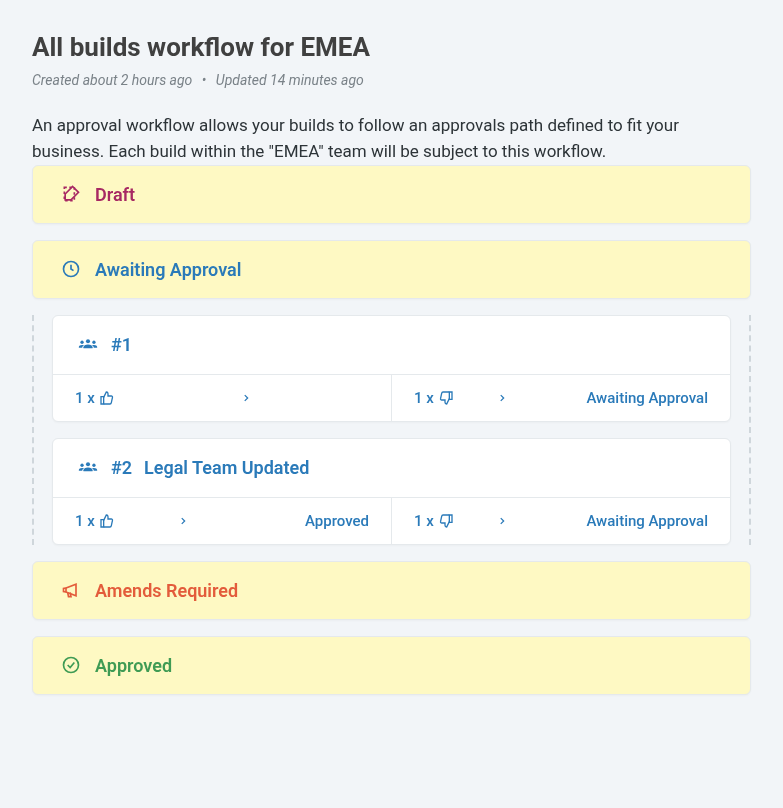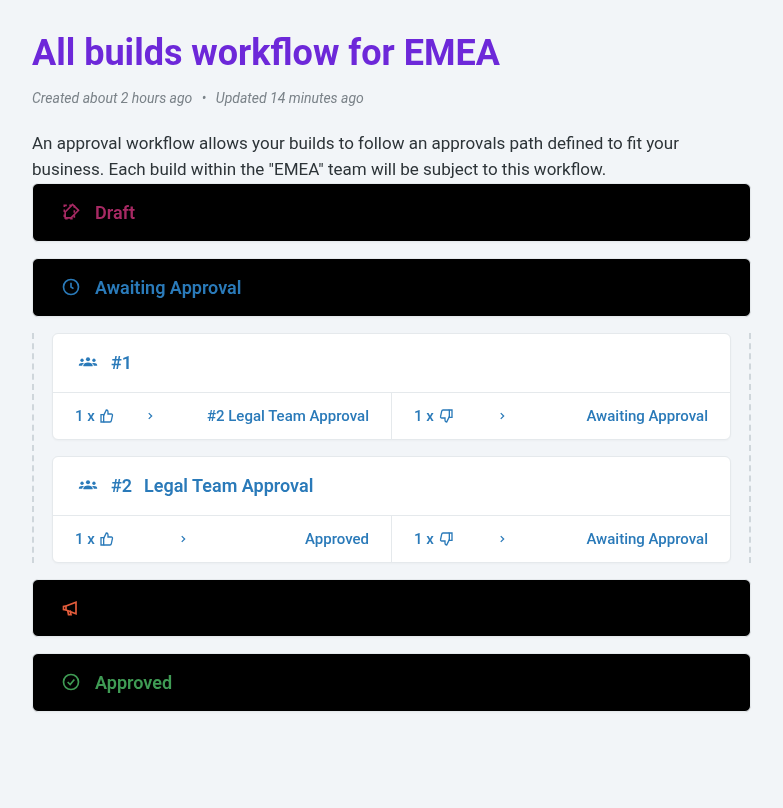--- a/index.html
+++ b/index.html
@@ -8,41 +8,41 @@
       padding: 0;
     }
     body {
       font-family: -apple-system, BlinkMacSystemFont, "Segoe UI", Roboto, "Helvetica Neue", Arial, sans-serif;
       background: #f2f5f8;
       width: 783px;
       padding: 32px;
       color: #333;
     }
     .header-title {
-      font-size: 36px;
+      font-size: 26px;
       font-weight: 700;
-      color: #6d28d9;
-      margin-bottom: 16px;
+      color: #404040;
+      margin-bottom: 10px;
     }
     .header-meta {
       font-size: 14px;
       font-style: italic;
       color: #7a8288;
       margin-bottom: 24px;
     }
     .header-meta .dot {
       margin: 0 6px;
     }
     .description {
       font-size: 17px;
       line-height: 1.55;
       color: #2d3438;
     }
     .card {
-      background: #000000;
+      background: #fef9c3;
       border: 1px solid #e5e9ec;
       border-radius: 6px;
       margin-bottom: 16px;
       box-shadow: 0 1px 2px rgba(0,0,0,0.03);
     }
     .card-header {
       display: flex;
       align-items: center;
       padding: 18px 28px;
       gap: 14px;
@@ -196,21 +196,20 @@
               <path d="M7 10v11H3V10h4z"></path>
               <path d="M7 11l4-8c1.5 0 2.5 1 2.5 2.5V9h5c1 0 2 1 1.7 2l-1.7 8c-.2 1-1 2-2 2H7"></path>
             </svg>
           </span>
         </span>
         <span class="icon chev" style="margin:0 auto;">
           <svg width="10" height="10" viewBox="0 0 24 24" fill="none" stroke="currentColor" stroke-width="3">
               <path d="M9 5l7 7-7 7"></path>
             </svg>
         </span>
-        <span class="dest">#2 Legal Team Approval</span>
       </div>
       <div class="stage-cell">
         <span class="count">
           <span>1 x</span>
           <span class="icon">
             <svg width="16" height="16" viewBox="0 0 24 24" fill="none" stroke="currentColor" stroke-width="2">
               <path d="M17 14V3h4v11h-4z"></path>
               <path d="M17 13l-4 8c-1.5 0-2.5-1-2.5-2.5V15h-5c-1 0-2-1-1.7-2l1.7-8c.2-1 1-2 2-2H17"></path>
             </svg>
           </span>
@@ -231,21 +230,21 @@
         <svg width="22" height="22" viewBox="0 0 24 24" fill="currentColor">
           <circle cx="12" cy="8" r="2.2"></circle>
           <circle cx="5.5" cy="9" r="1.8"></circle>
           <circle cx="18.5" cy="9" r="1.8"></circle>
           <path d="M12 11.5c-2.8 0-5 1.3-5 3v1h10v-1c0-1.7-2.2-3-5-3z"></path>
           <path d="M5.5 12c-2 0-3.5 1-3.5 2.2v.8h3.7c.1-1.2.8-2.2 2-2.8-.6-.1-1.4-.2-2.2-.2z"></path>
           <path d="M18.5 12c-.8 0-1.6.1-2.2.2 1.2.6 1.9 1.6 2 2.8H22v-.8c0-1.2-1.5-2.2-3.5-2.2z"></path>
         </svg>
       </span>
       <span>#2</span>
-      <span>Legal Team Approval</span>
+      <span>Legal Team Updated</span>
     </div>
     <div class="stage-body">
       <div class="stage-cell">
         <span class="count">
           <span>1 x</span>
           <span class="icon">
             <svg width="16" height="16" viewBox="0 0 24 24" fill="none" stroke="currentColor" stroke-width="2">
               <path d="M7 10v11H3V10h4z"></path>
               <path d="M7 11l4-8c1.5 0 2.5 1 2.5 2.5V9h5c1 0 2 1 1.7 2l-1.7 8c-.2 1-1 2-2 2H7"></path>
             </svg>
@@ -282,20 +281,21 @@
 
 <div class="card">
   <div class="card-header">
     <span class="icon amends">
       <svg width="20" height="20" viewBox="0 0 24 24" fill="none" stroke="currentColor" stroke-width="2">
         <path d="M3 10v4l3 .5V9.5L3 10z"></path>
         <path d="M6 9.5L18 5v14L6 14.5"></path>
         <path d="M8 15l1 5h3l-1-5"></path>
       </svg>
     </span>
+    <span class="label amends">Amends Required</span>
   </div>
 </div>
 
 <div class="card">
   <div class="card-header">
     <span class="icon approved">
       <svg width="20" height="20" viewBox="0 0 24 24" fill="none" stroke="currentColor" stroke-width="2">
         <circle cx="12" cy="12" r="9"></circle>
         <path d="M8 12l3 3 5-6"></path>
       </svg>

